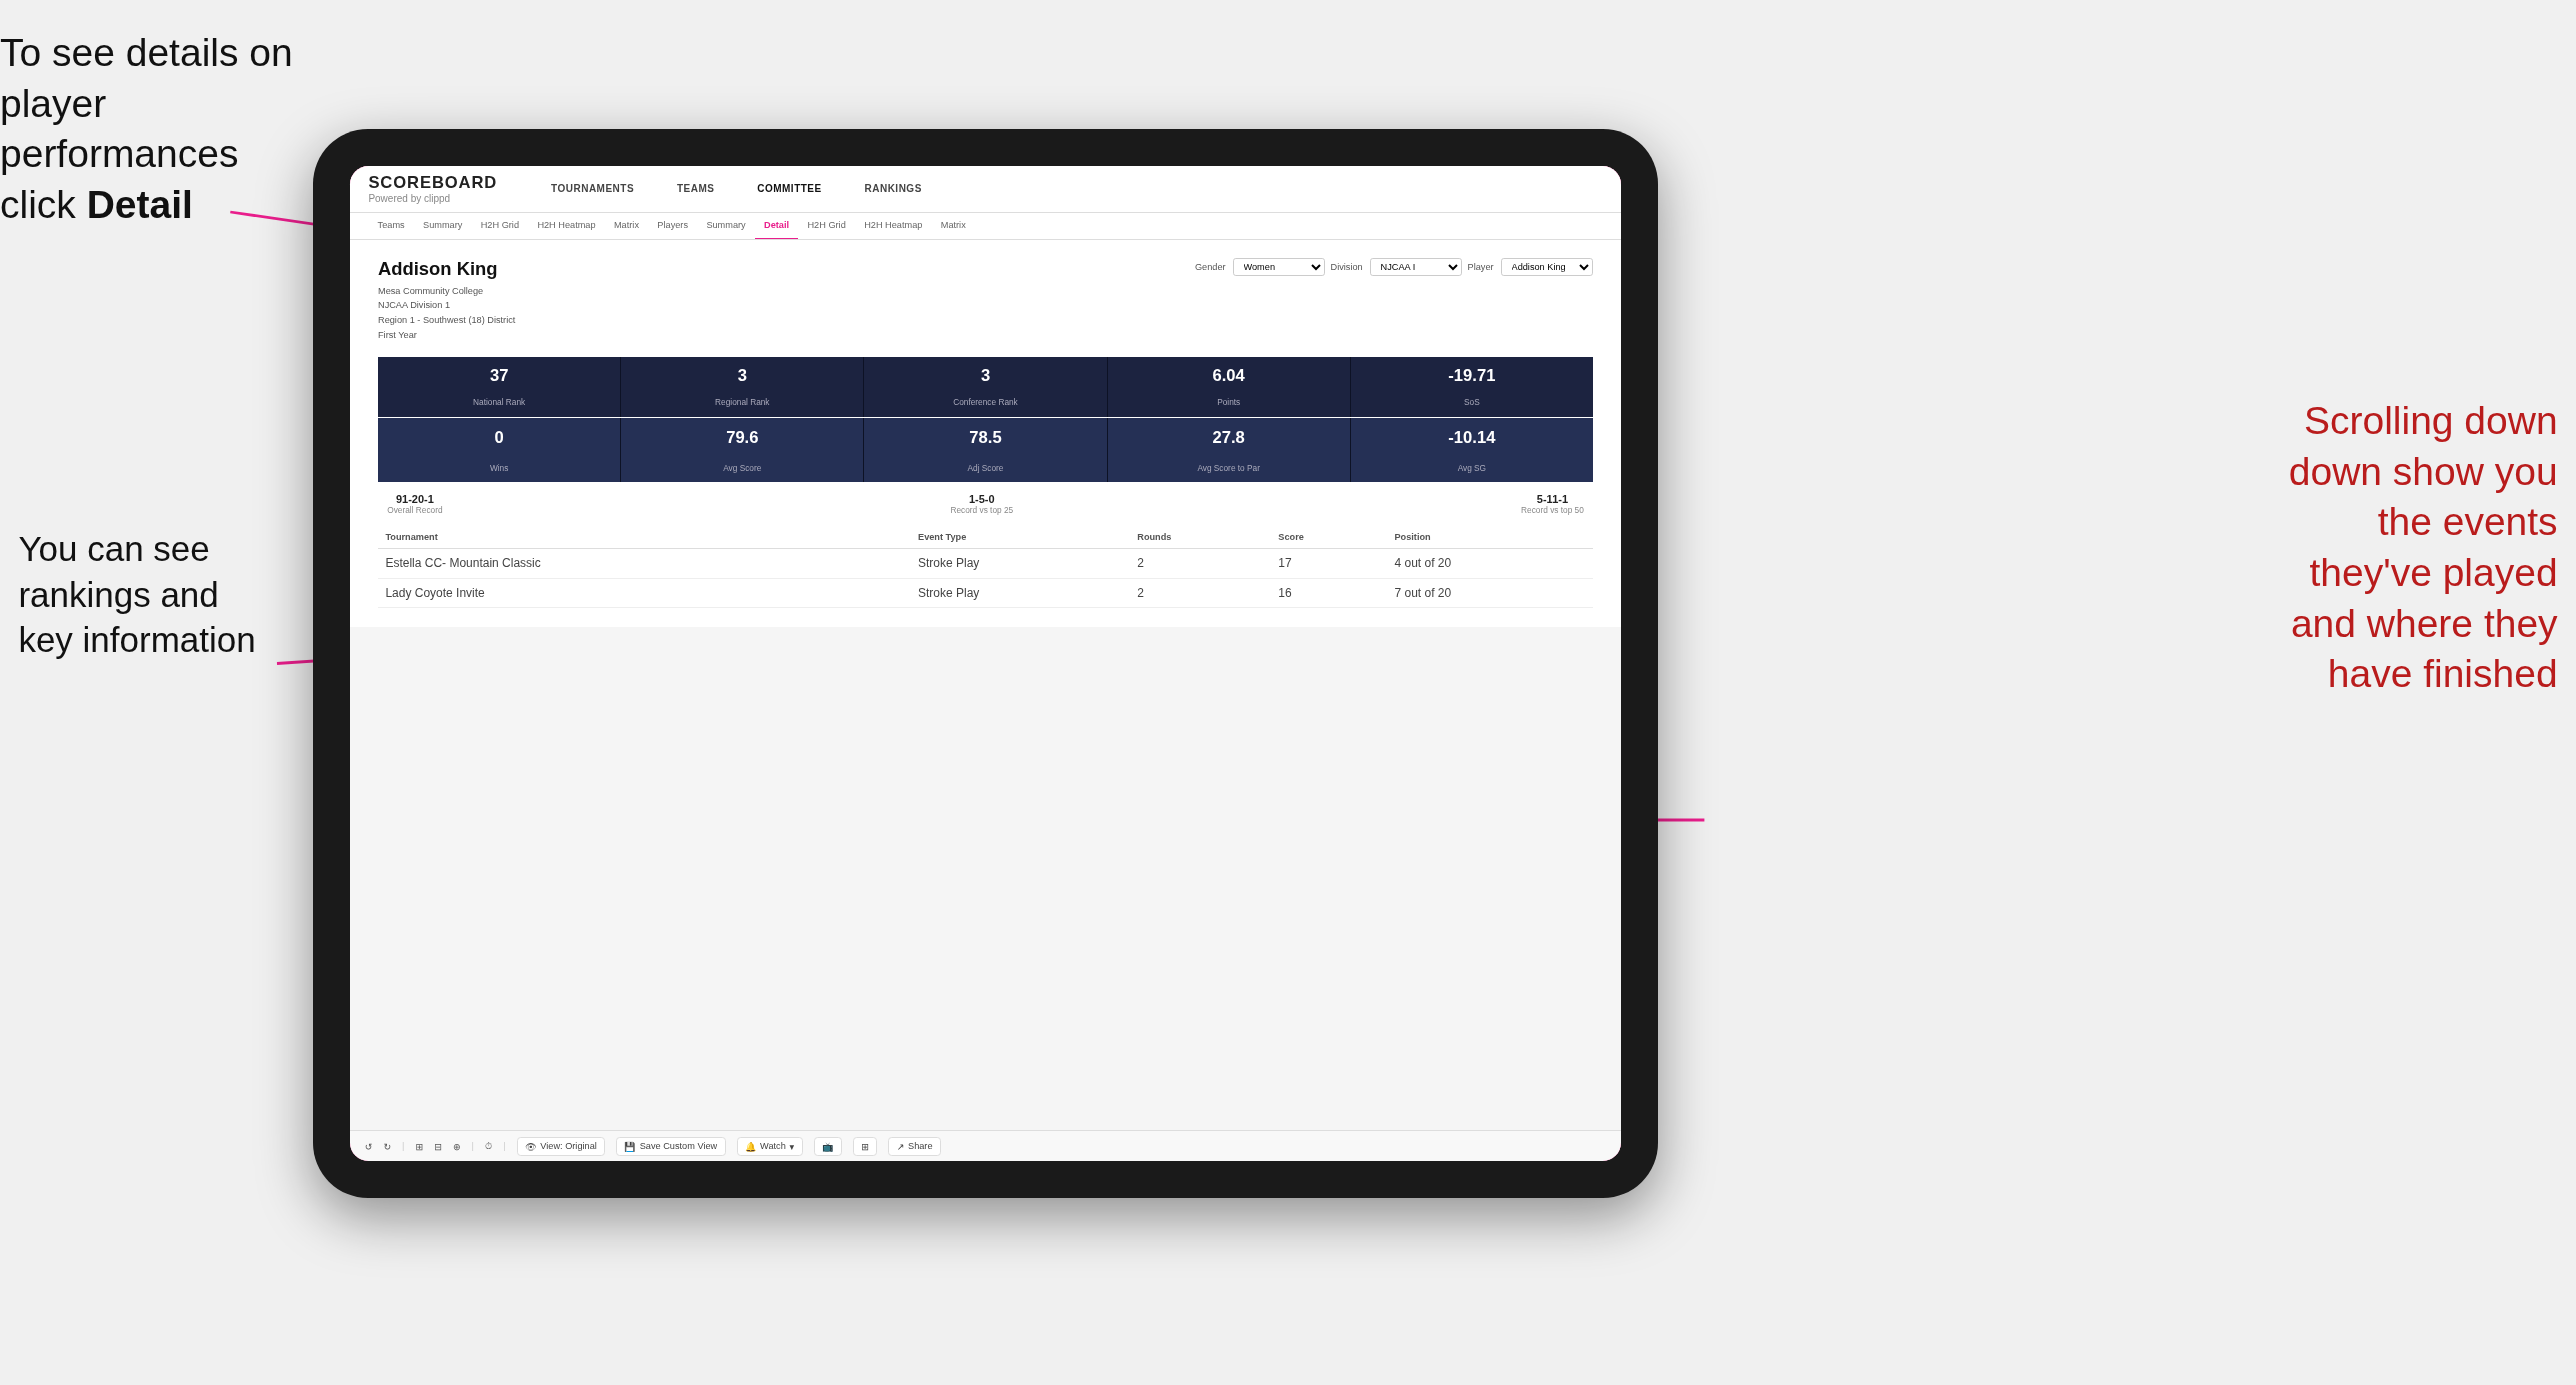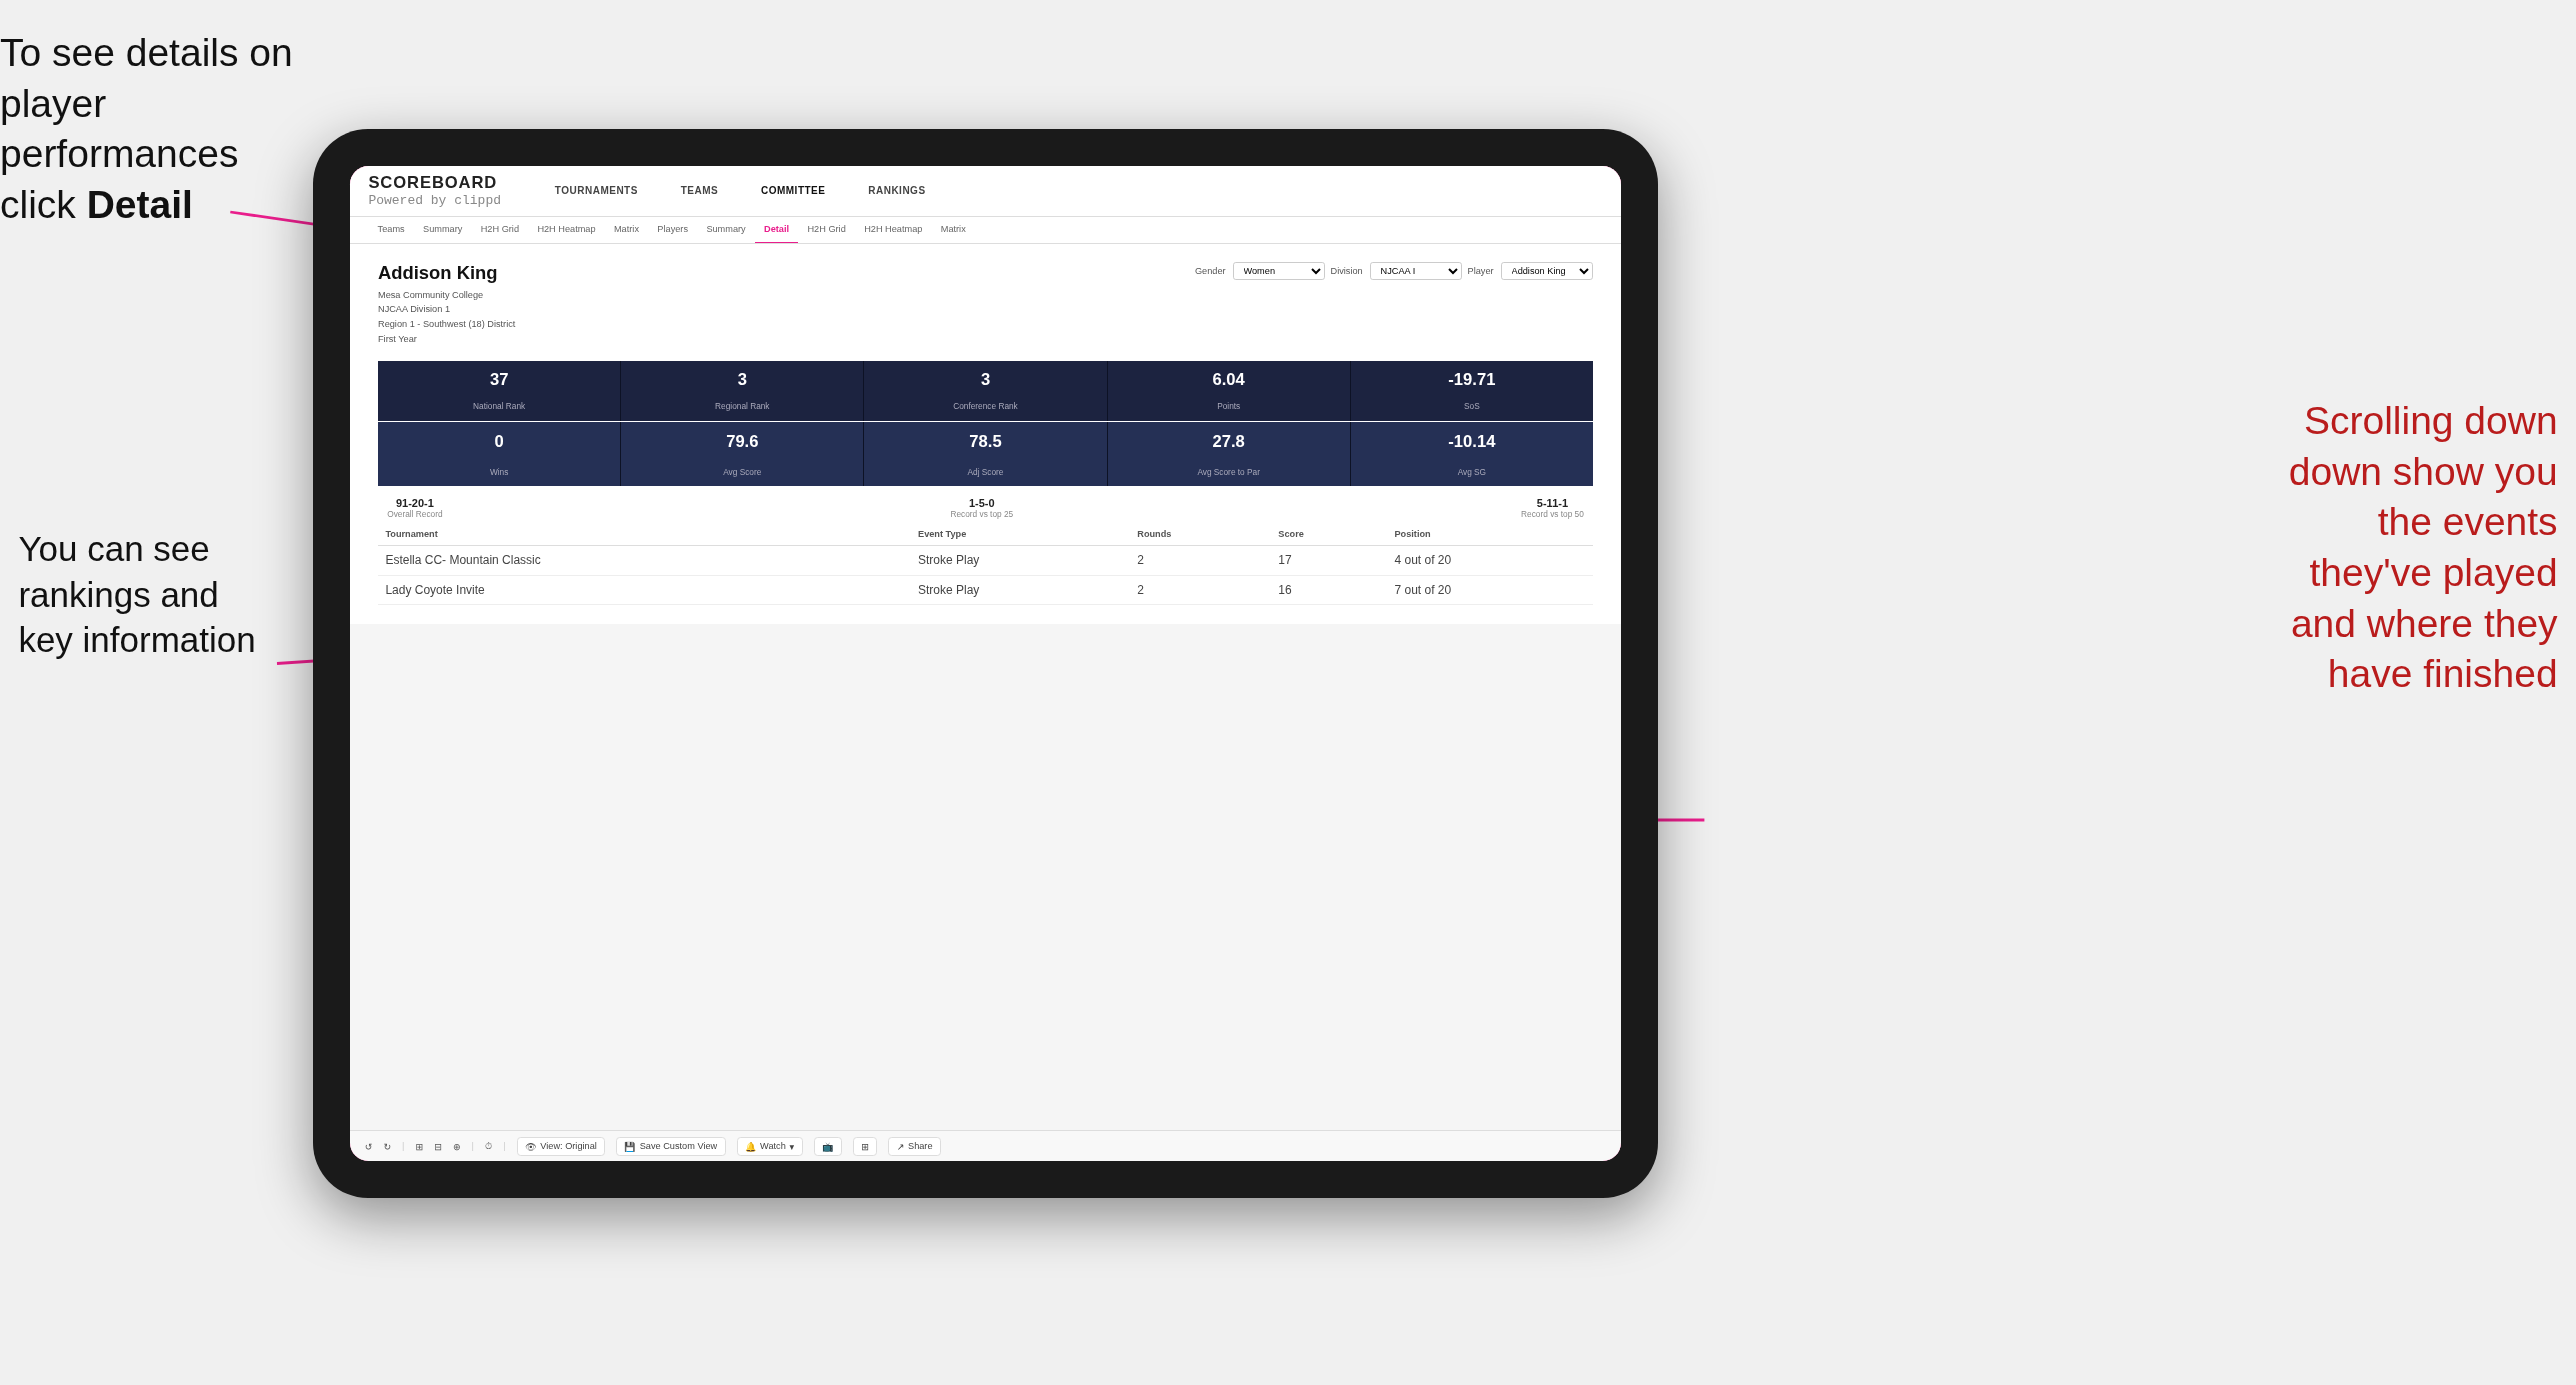--- a/index.html
+++ b/index.html
@@ -82,23 +82,22 @@
       flex-direction: column;
       margin-right: 18.4px;
     }
     .logo-text {
       font-size: 16.6px;
       font-weight: 900;
       color: #222;
       letter-spacing: 0.9px;
     }
     .logo-sub {
-      font-size: 13px;
+      font-size: 10px;
       color: #888;
-      font-family: Liberation Mono, monospace;
     }
 
     .nav-item {
       font-size: 10px;
       color: #444;
       cursor: pointer;
       padding: 3.7px 7.4px;
       text-transform: uppercase;
       font-weight: 600;
       letter-spacing: 0.5px;
@@ -235,21 +234,21 @@
       font-size: 8.3px;
       color: #aab;
       display: block;
       margin-top: 15px;
     }
 
     
     .records-row {
       display: flex;
       justify-content: space-between;
-      margin-bottom: 5px;
+      margin-bottom: 12px;
       padding: 0 9.2px;
     }
     .record-item {
       text-align: center;
     }
     .record-value {
       font-size: 11px;
       font-weight: 600;
       color: #222;
       display: block;

